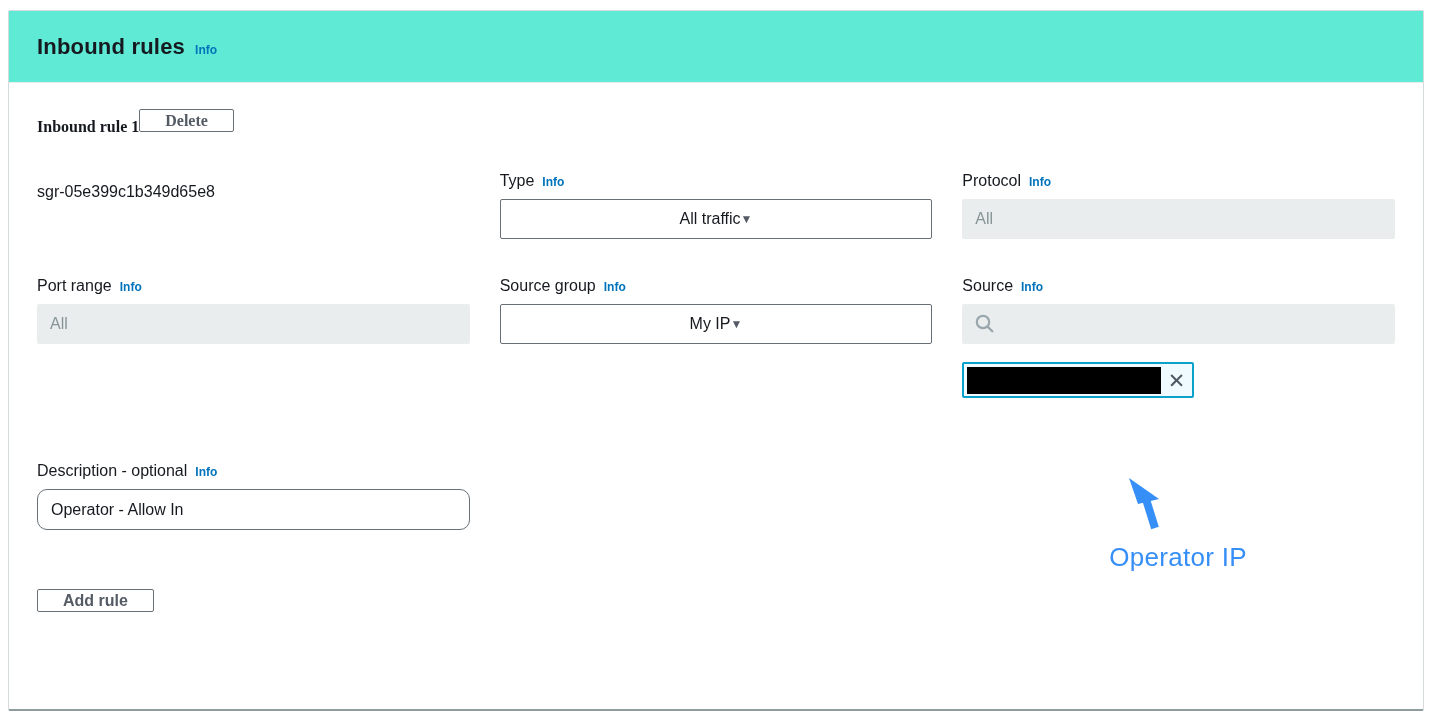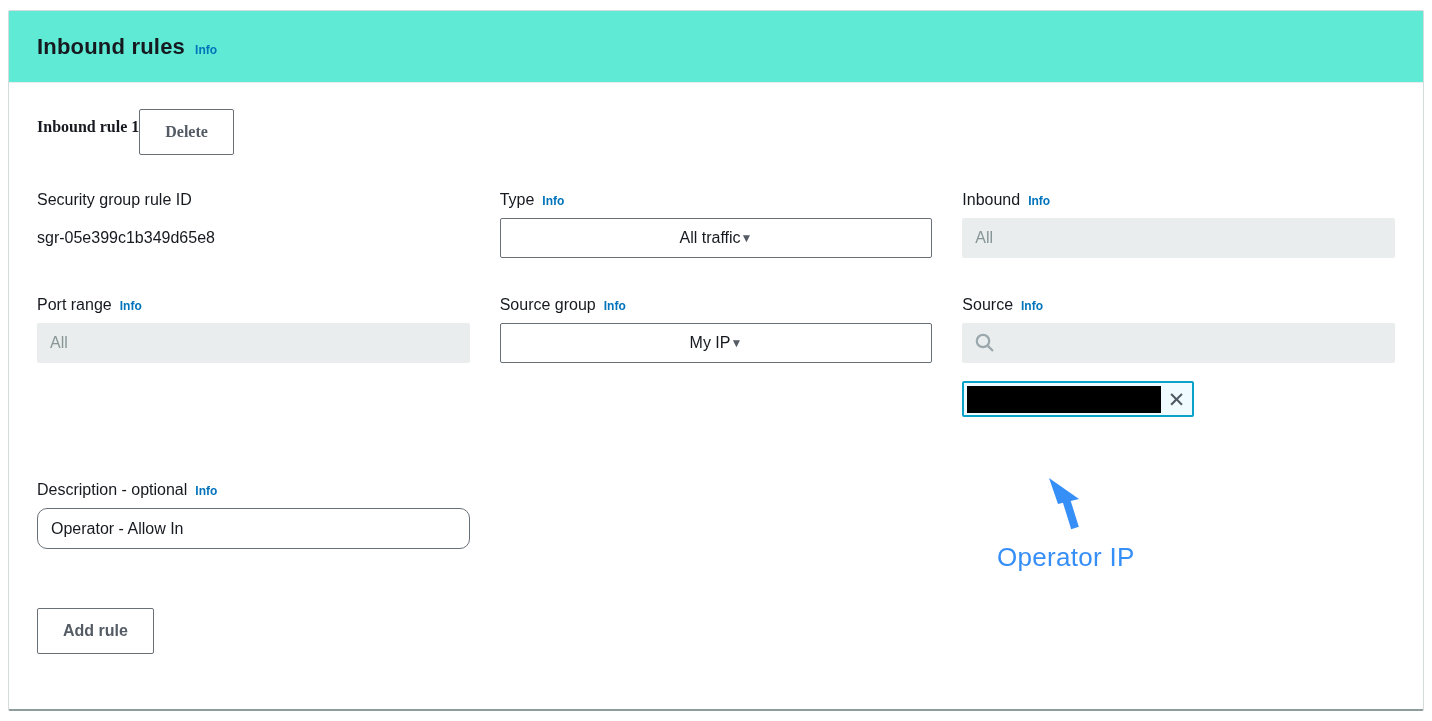--- a/index.html
+++ b/index.html
@@ -54,21 +54,21 @@
   .rule-heading { font-size: 16px; font-weight: 700; padding-top: 9px; }
 
   .btn {
     background: #fff;
     border: 1px solid #687078;
     border-radius: 2px;
     color: #545b64;
     font-family: inherit;
     font-size: 16px;
     font-weight: 700;
-    height: 46px;
+    height: 23px;
     padding: 0 25px;
     cursor: pointer;
   }
 
   .grid {
     display: grid;
     grid-template-columns: repeat(3, 1fr);
     column-gap: 30px;
     row-gap: 38px;
   }
@@ -133,24 +133,24 @@
     font-family: inherit;
     font-size: 16px;
     color: #16191f;
     background: #fff;
   }
 
   .add-rule-wrap { margin-top: 59px; }
 
   .annotation {
     position: absolute;
-    left: 988px;
+    left: 1068px;
     top: 467px;
     width: 170px;
-    text-align: left;
+    text-align: right;
     color: #368ef7;
     pointer-events: none;
   }
   .annotation svg { display: block; margin: 0 0 6px 48px; }
   .annotation-text { font-size: 26px; letter-spacing: 0.3px; }
 </style>
 </head>
 <body>
 
 <div class="card">
@@ -163,40 +163,37 @@
   <div class="card-body">
 
     <div class="rule-top">
       <div class="rule-heading">Inbound rule 1</div>
       <button class="btn">Delete</button>
     </div>
 
     <div class="grid">
 
       <div class="cell">
-        <div class="label-row">
-          <span>Security group rule ID</span>
-        </div>
         <div class="static-value">sgr-05e399c1b349d65e8</div>
       </div>
 
       <div class="cell">
         <div class="label-row">
           <span>Type</span>
           <a class="info-link">Info</a>
         </div>
         <div class="control select">
           <span>All traffic</span>
           <span class="caret">▼</span>
         </div>
       </div>
 
       <div class="cell">
         <div class="label-row">
-          <span>Inbound</span>
+          <span>Protocol</span>
           <a class="info-link">Info</a>
         </div>
         <div class="control disabled-field">
           <span>All</span>
         </div>
       </div>
 
       <div class="cell">
         <div class="label-row">
           <span>Port range</span>

